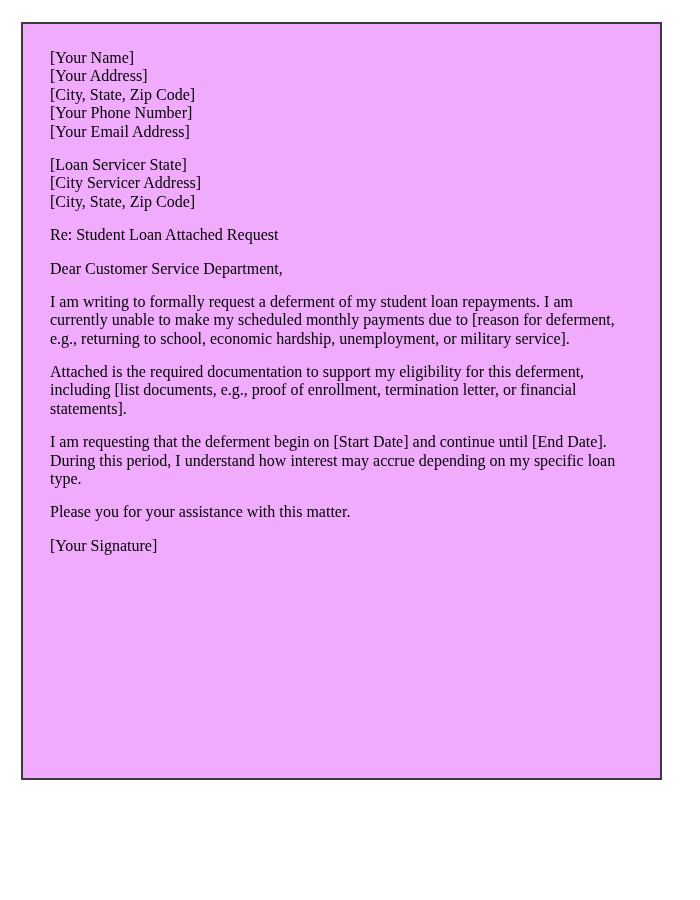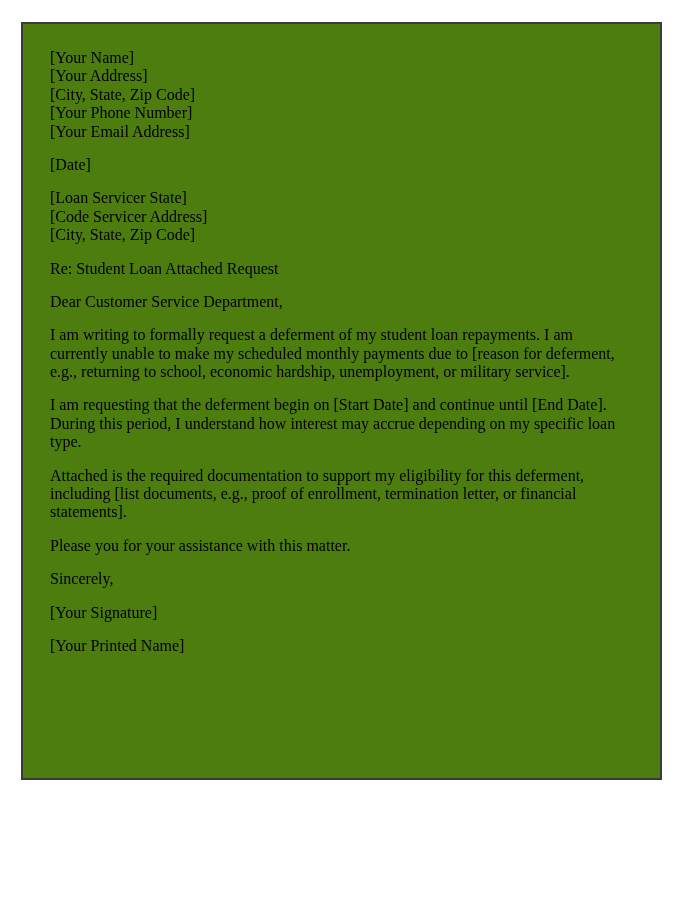--- a/index.html
+++ b/index.html
@@ -36,50 +36,45 @@
   .line {
     margin: 0;
   }
   p.para {
     margin: 0 0 15px 0;
   }
 </style>
 </head>
 <body>
 
-<div class="letter-frame" style="border-color: rgb(59, 59, 59); background: #4d7c0f; color: rgb(0, 0, 0);">
+<div class="letter-frame" style="border-color: rgb(59, 59, 59); background: #f0abfc; color: rgb(0, 0, 0);">
   <div class="letter-body">
 
     <div class="block">
       <div class="line">[Your Name]</div>
       <div class="line">[Your Address]</div>
       <div class="line">[City, State, Zip Code]</div>
       <div class="line">[Your Phone Number]</div>
       <div class="line">[Your Email Address]</div>
     </div>
 
-    <div class="block">
-      <div class="line">[Date]</div>
-    </div>
 
     <div class="block">
       <div class="line">[Loan Servicer State]</div>
-      <div class="line">[Code Servicer Address]</div>
+      <div class="line">[City Servicer Address]</div>
       <div class="line">[City, State, Zip Code]</div>
     </div>
 
     <div class="block">
       <div class="line">Re: Student Loan Attached Request</div>
     </div>
 
     <p class="para">Dear Customer Service Department,</p>
 
     <p class="para">I am writing to formally request a deferment of my student loan repayments. I am currently unable to make my scheduled monthly payments due to [reason for deferment, e.g., returning to school, economic hardship, unemployment, or military service].</p>
+    <p class="para">Attached is the required documentation to support my eligibility for this deferment, including [list documents, e.g., proof of enrollment, termination letter, or financial statements].</p>
     <p class="para">I am requesting that the deferment begin on [Start Date] and continue until [End Date]. During this period, I understand how interest may accrue depending on my specific loan type.</p>
-    <p class="para">Attached is the required documentation to support my eligibility for this deferment, including [list documents, e.g., proof of enrollment, termination letter, or financial statements].</p>
     <p class="para">Please you for your assistance with this matter.</p>
 
-    <p class="para">Sincerely,</p>
     <p class="para">[Your Signature]</p>
-    <p class="para">[Your Printed Name]</p>
 
   </div>
 </div>
 
 </body></html>

